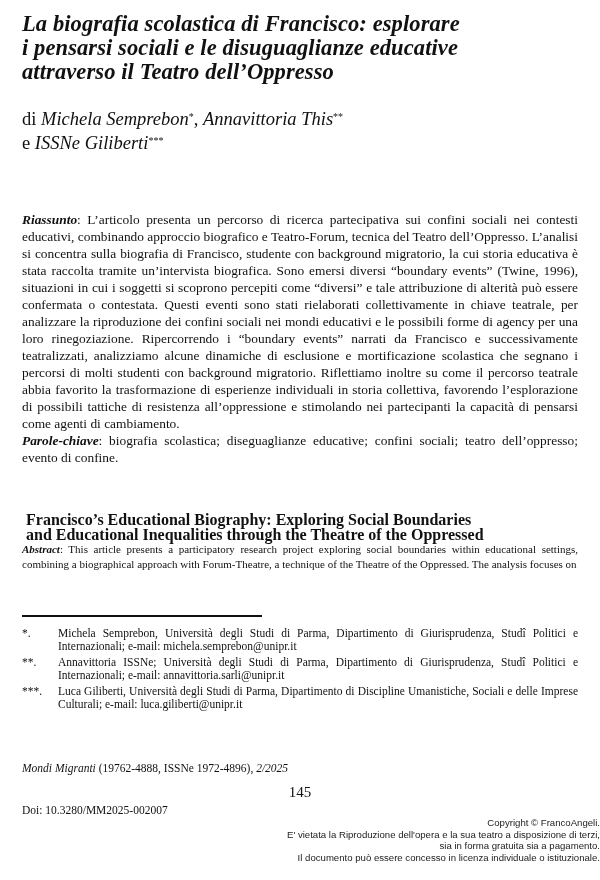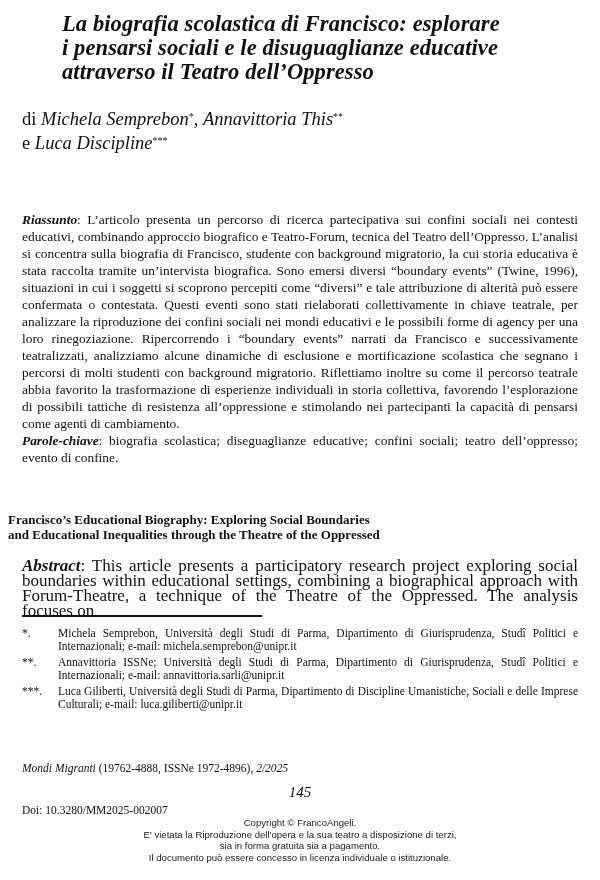--- a/index.html
+++ b/index.html
@@ -21,21 +21,21 @@
       top: 12px;
       width: 560px;
       font-family: "Liberation Serif", serif;
       font-weight: bold;
       font-style: italic;
       font-size: 22.5px;
       line-height: 24px;
       letter-spacing: 0.1px;
       margin: 0;
     }
-    .title span { display: block; white-space: nowrap; margin-left: 40px; }
+    .title span { display: block; white-space: nowrap; }
     .authors {
       position: absolute;
       left: 22px;
       top: 107px;
       width: 560px;
       font-size: 18.5px;
       line-height: 24px;
     }
     .authors .line { display: block; white-space: nowrap; }
     .authors em { font-style: italic; }
@@ -55,37 +55,36 @@
       text-align: justify;
       hyphens: manual;
     }
     .abstract-block p { margin: 0; }
     .label-it {
       font-weight: bold;
       font-style: italic;
     }
     .en-title {
       position: absolute;
-      left: 8px;
+      left: 26px;
       top: 512px;
       width: 556px;
-      font-size: 13px;
+      font-size: 16px;
       line-height: 15px;
       font-weight: bold;
     }
     .en-title span { display: block; white-space: nowrap; }
     .en-abstract {
       position: absolute;
       left: 22px;
       top: 542px;
       width: 556px;
-      font-size: 17px;
+      font-size: 11px;
       line-height: 15px;
       text-align: justify;
-      margin-top: 16px;
     }
     .en-abstract p { margin: 0; }
     .footnote-rule {
       position: absolute;
       left: 22px;
       top: 615px;
       width: 240px;
       height: 2px;
       background: #111111;
     }
@@ -117,29 +116,28 @@
       line-height: 13.5px;
     }
     .journal em { font-style: italic; }
     .journal .line { display: block; white-space: nowrap; margin-top: 28px; }
     .page-number {
       position: absolute;
       left: 0;
       top: 784px;
       width: 600px;
       text-align: center;
-      font-style: italic;
       font-size: 15px;
     }
     .copyright {
       position: absolute;
       left: 0;
       top: 817px;
       width: 600px;
-      text-align: center;
+      text-align: right;
       font-family: "Liberation Sans", "DejaVu Sans", sans-serif;
       font-size: 9.6px;
       line-height: 11.5px;
       color: #222222;
     }
     .copyright span { display: block; white-space: nowrap; }
   </style>
 </head>
 <body>
 
@@ -147,21 +145,21 @@
   <span>La biografia scolastica di Francisco: esplorare</span>
   <span>i pensarsi sociali e le disuguaglianze educative</span>
   <span>attraverso il Teatro dell’Oppresso</span>
 </h1>
 
 <div class="authors">
   <span class="line">
     <span>di </span><em>Michela Semprebon</em><sup>*</sup><span>, </span><em>Annavittoria This</em><sup>**</sup>
   </span>
   <span class="line">
-    <span>e </span><em>Luca Discipline</em><sup>***</sup>
+    <span>e </span><em>ISSNe Giliberti</em><sup>***</sup>
   </span>
 </div>
 
 <div class="abstract-block">
   <p><span class="label-it">Riassunto</span><span>: L’articolo presenta un percorso di ricerca partecipativa sui confini sociali nei contesti educativi, combinando approccio biografico e Teatro-Forum, tecnica del Teatro dell’Oppresso. L’analisi si concentra sulla biografia di Francisco, studente con background migratorio, la cui storia educativa è stata raccolta tramite un’inter­vista biografica. Sono emersi diversi “boundary events” (Twine, 1996), situazioni in cui i soggetti si scoprono percepiti come “diversi” e tale attribuzione di alterità può essere confermata o contestata. Questi eventi sono stati rielaborati collettivamente in chiave teatrale, per analizzare la riproduzione dei confini sociali nei mondi edu­cativi e le possibili forme di agency per una loro rinegoziazione. Ripercorrendo i “boundary events” narrati da Francisco e successivamente teatralizzati, analizziamo alcune dinamiche di esclusione e mortificazione scolastica che segnano i percorsi di molti studenti con background migratorio. Riflettiamo inoltre su come il percorso teatrale abbia favorito la trasformazione di esperienze individuali in storia collettiva, favorendo l’esplorazione di possibili tattiche di resistenza all’oppressione e stimo­lando nei partecipanti la capacità di pensarsi come agenti di cambiamento.</span></p>
   <p><span class="label-it">Parole-chiave</span><span>: biografia scolastica; diseguaglianze educative; confini sociali; teatro dell’oppresso; evento di confine.</span></p>
 </div>
 
 <div class="en-title">
   <span>Francisco’s Educational Biography: Exploring Social Boundaries</span>

